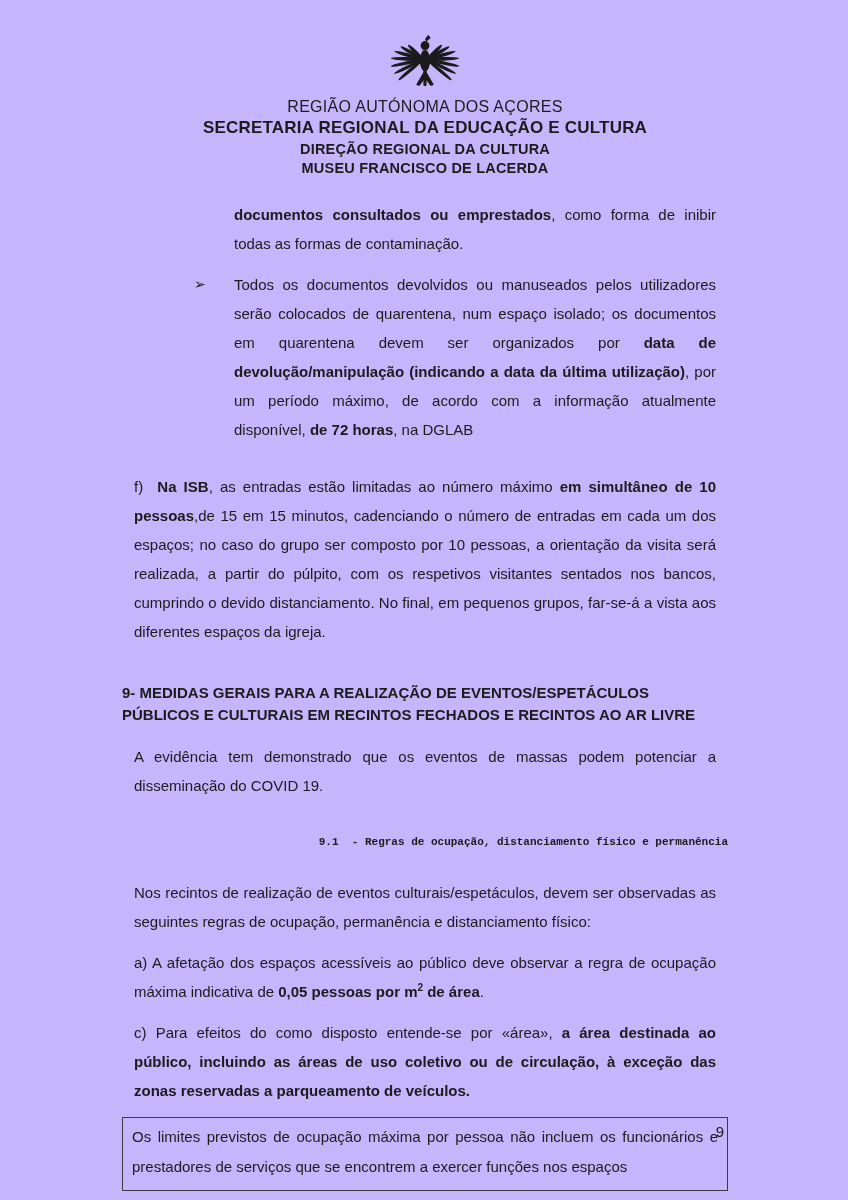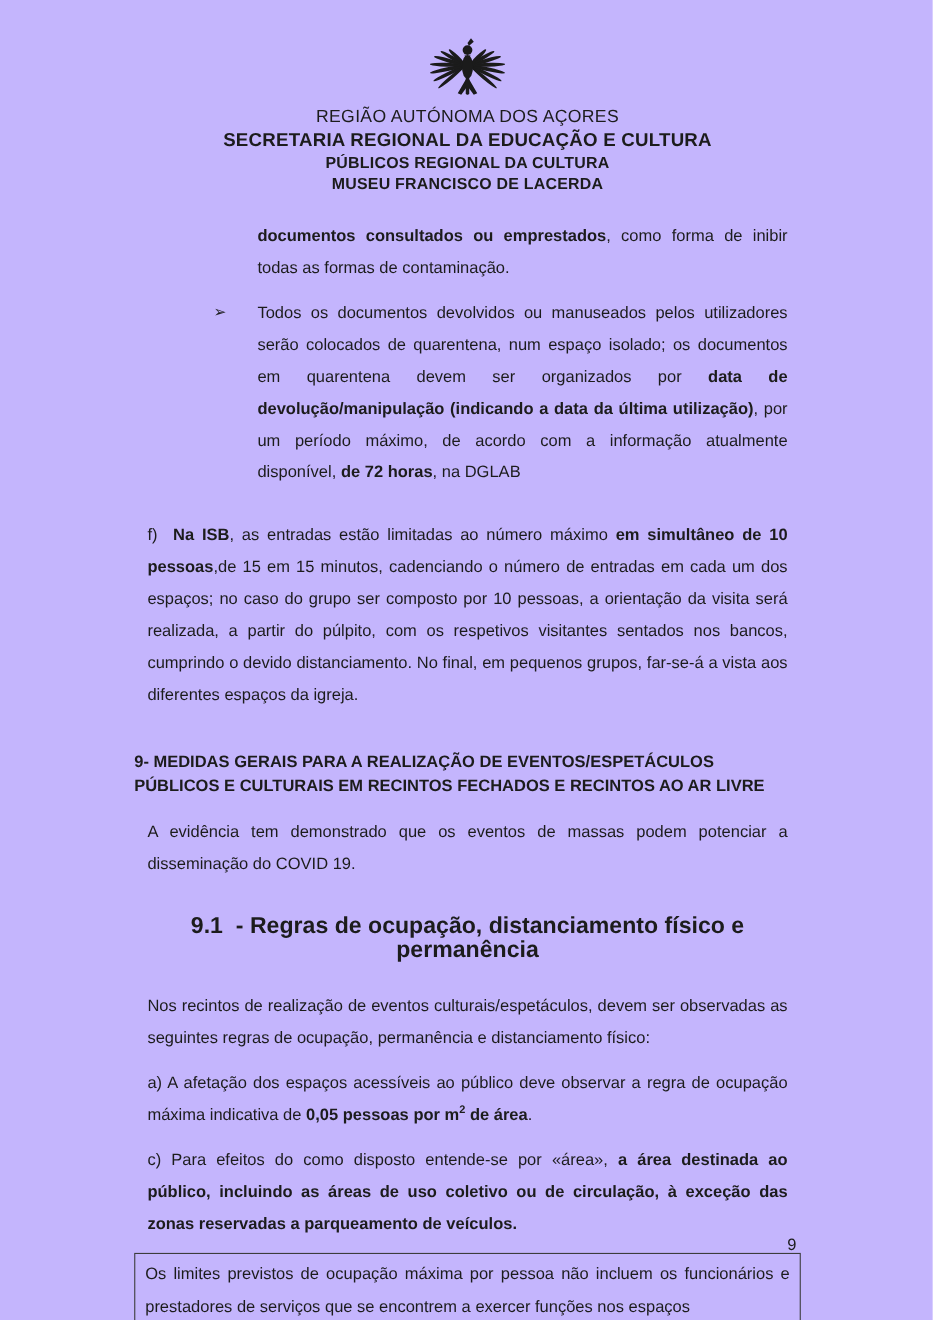--- a/index.html
+++ b/index.html
@@ -20,21 +20,21 @@
   .doc-body p{margin:12px;text-align:justify;}
   .bullet-block{margin:24px 0 0 100px;}
   .bullet-item{position:relative;}
   .bullet-glyph{
     position:absolute;left:-28px;top:0;font-size:14px;line-height:29px;
     font-family:"DejaVu Sans",sans-serif;
   }
   .para-f{margin-top:28px !important;}
   .h9{font-size:15px;font-weight:bold;line-height:22px;margin:36px 0 16px;text-align:left;}
   .s9-intro{margin-top:15px !important;}
-  .h91{font-size:21px;font-weight:bold;line-height:22px;margin:31px 0 0;text-align:center;}
+  .h91{font-size:11px;font-weight:bold;line-height:22px;margin:31px 0 0;text-align:right;font-family:Liberation Mono, monospace;}
   .rules{margin-top:25px;}
   sup{font-size:10px;line-height:0;vertical-align:super;}
   .notice-box{
     border:1.5px solid #3c3c3c;margin-top:8px;padding:4px 9px 8px;
     line-height:30px;text-align:justify;
   }
   .page-number{
     position:absolute;right:124px;bottom:60px;font-size:15px;
   }
 </style>
@@ -68,21 +68,21 @@
         <circle cx="60" cy="22" r="7"></circle>
         <path d="M60 12 l5 -7 4 5 -7 6 z"></path>
         <path d="M55 28 q5 6 10 0 l-5 8 z"></path>
 
         <path d="M60 60 l-14 24 5 2 9 -12 9 12 5 -2 z"></path>
         <rect x="57.5" y="60" width="5" height="26" rx="2"></rect>
       </g>
     </svg>
     <div class="lh1">REGIÃO AUTÓNOMA DOS AÇORES</div>
     <div class="lh2">SECRETARIA REGIONAL DA EDUCAÇÃO E CULTURA</div>
-    <div class="lh3">PÚBLICOS REGIONAL DA CULTURA</div>
+    <div class="lh3">DIREÇÃO REGIONAL DA CULTURA</div>
     <div class="lh4">MUSEU FRANCISCO DE LACERDA</div>
   </header>
 
   <main class="doc-body">
 
     <section class="bullet-block">
       <p><b>documentos consultados ou emprestados</b><span>, como forma de inibir todas as formas de contaminação.</span></p>
 
       <div class="bullet-item">
         <span class="bullet-glyph">➢</span>

